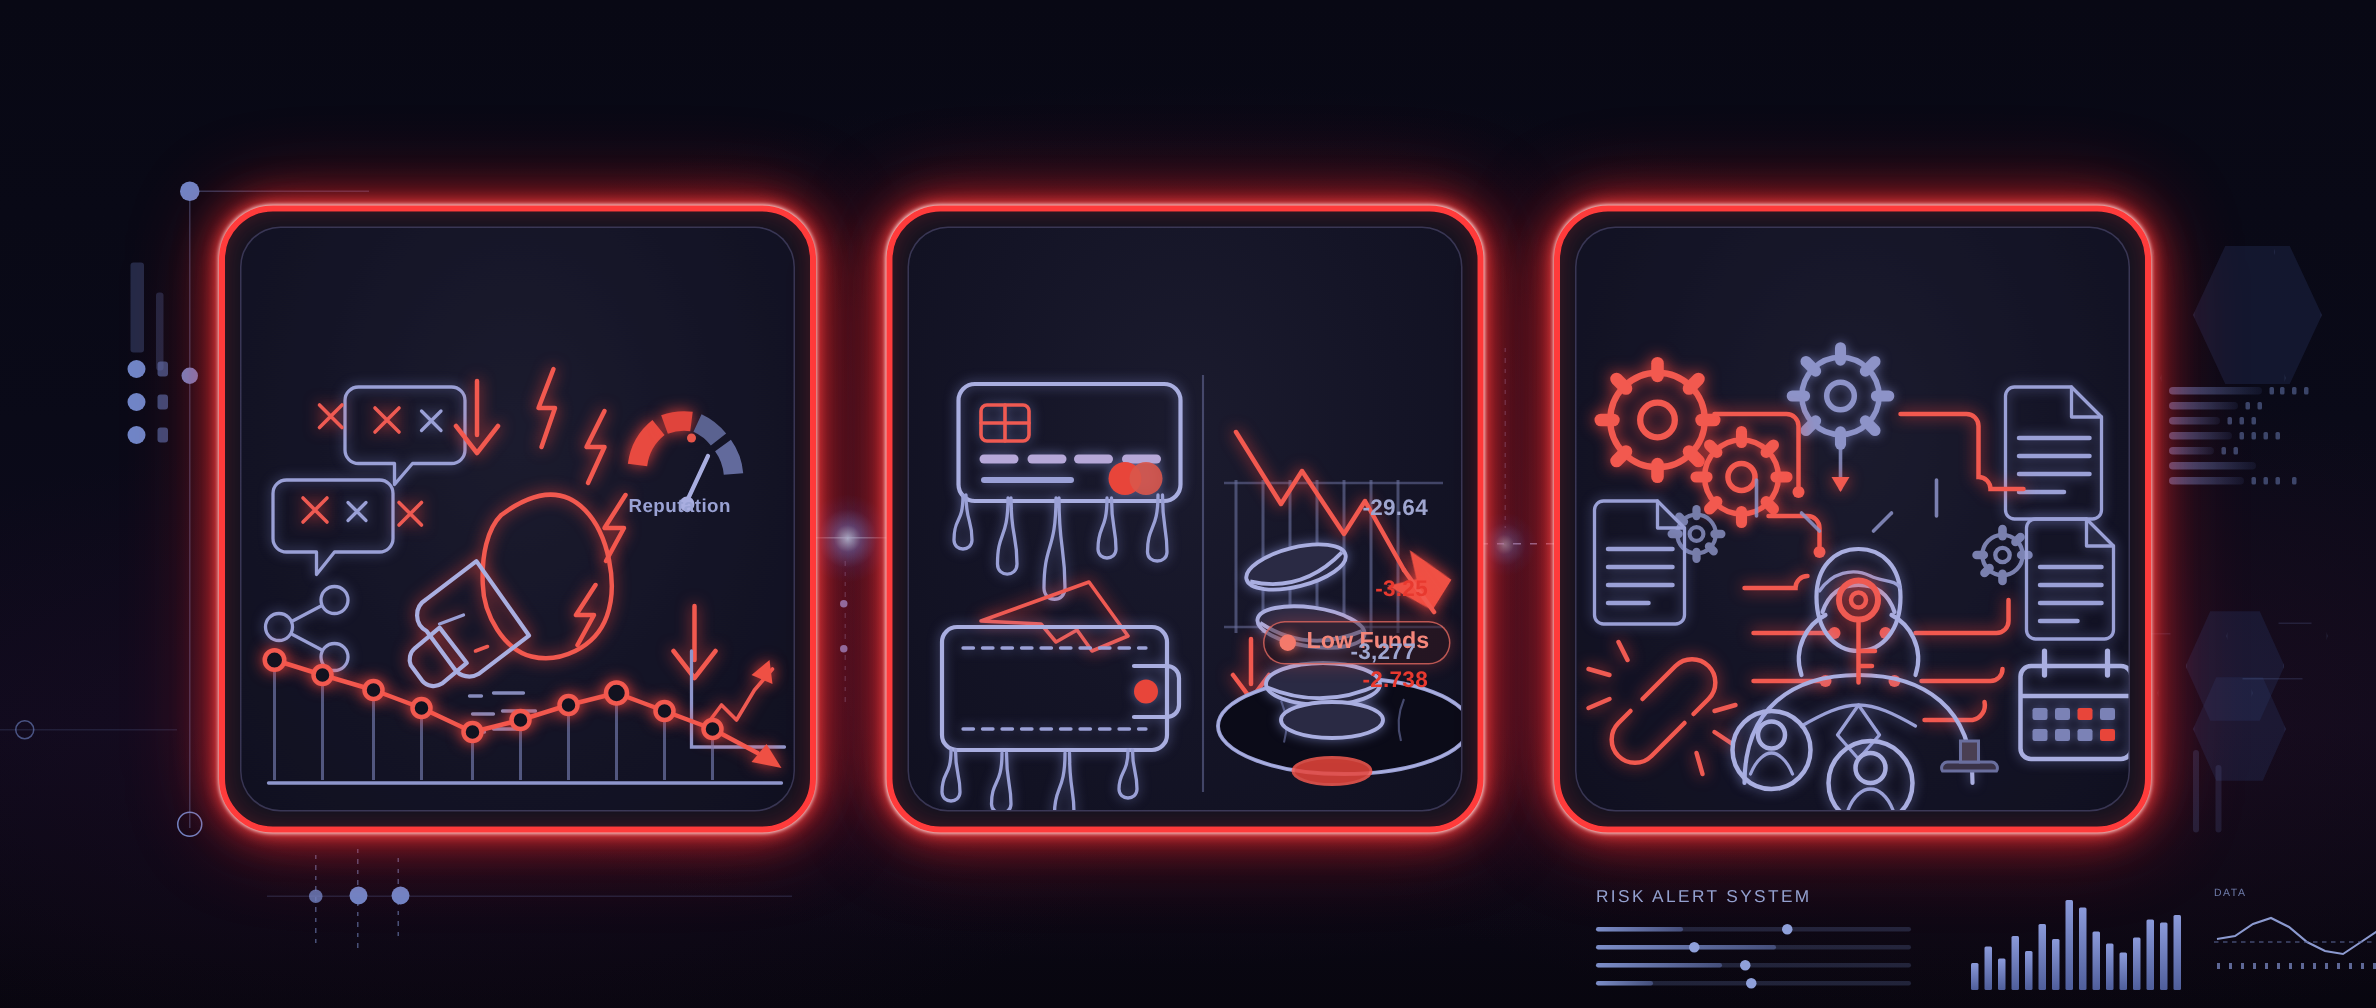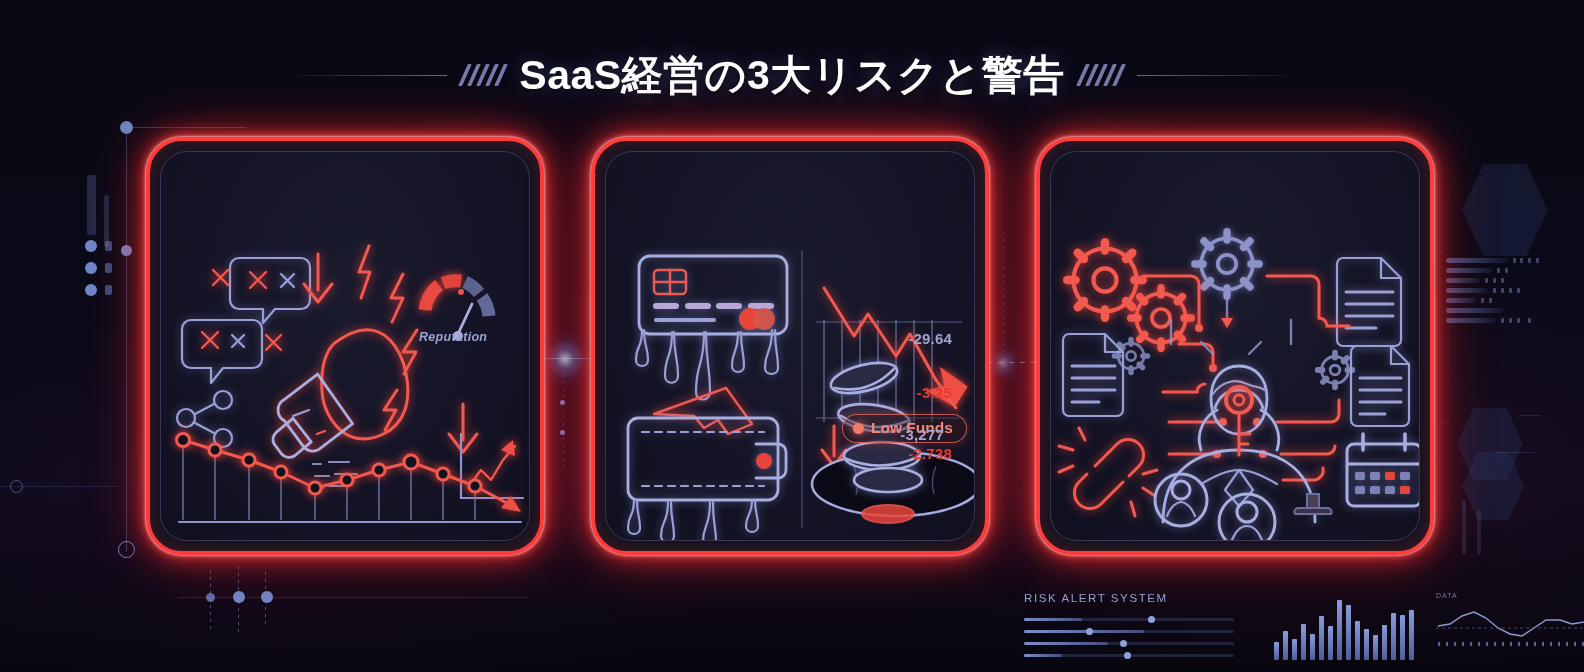--- a/index.html
+++ b/index.html
@@ -83,21 +83,21 @@
     padding:4px 13px 5px 10px; border:1.6px solid rgba(240,110,100,.75); border-radius:999px;
     background:rgba(60,26,34,.45); box-shadow:0 0 12px rgba(255,80,70,.30); }
   #low-funds .dot{ width:11px; height:11px; border-radius:50%; background:#f4796b;
     box-shadow:0 0 8px rgba(255,110,90,.9); }
   #low-funds span{ color:#f4867a; font-size:15.5px; font-weight:700; }
 
   .num{ position:absolute; text-align:right; font-size:15px; font-weight:700; letter-spacing:.2px; }
   .num.grey{ color:#9fa6d0; } .num.red{ color:#e8392f; }
 
   
-  #hud{ position:absolute; left:1024px; top:592px; width:420px; height:62px; }
+  #hud{ position:absolute; left:1064px; top:592px; width:420px; height:62px; }
   #hud-title{ color:#93a0cf; font-size:11.5px; letter-spacing:1.6px; font-weight:400; }
   .slider{ position:absolute; height:3px; border-radius:2px; background:rgba(120,140,205,.22); }
   .slider i{ position:absolute; left:0; top:0; height:3px; border-radius:2px;
     background:linear-gradient(90deg,rgba(140,160,225,.85),rgba(110,130,200,.45)); }
   .slider b{ position:absolute; top:-2px; width:7px; height:7px; border-radius:50%; background:#8fa0da; }
   .bar{ position:absolute; bottom:0; width:5px; border-radius:1px;
     background:linear-gradient(180deg,#8b9ada,#4f5e9b); }
   .mini-lbl{ position:absolute; color:#6d7aa8; font-size:7px; letter-spacing:1px; }
 </style>
 </head>
@@ -179,39 +179,20 @@
 
   <div class="flare" style="left:536px;top:330px;width:58px;height:58px;"></div>
   <div class="flarebar" style="left:500px;top:358px;width:130px;"></div>
   <div class="flare" style="left:982px;top:342px;width:42px;height:42px;opacity:.65;"></div>
   <div class="hdot" style="left:965px;top:362px;width:80px;"></div>
   <div class="vdot" style="left:1003px;top:232px;height:120px;opacity:.6;"></div>
   <div class="vdot" style="left:563px;top:374px;height:96px;opacity:.55;"></div>
   <div class="node" style="left:560px;top:400px;width:5px;height:5px;"></div>
   <div class="node" style="left:560px;top:430px;width:5px;height:5px;"></div>
 
-  <div id="title-row">
-    <div class="trule l"></div>
-    <div class="slashes">
-        <i></i>
-        <i></i>
-        <i></i>
-        <i></i>
-        <i></i>
-      </div>
-    <div id="title-text">SaaS経営の3大リスクと警告</div>
-    <div class="slashes">
-        <i></i>
-        <i></i>
-        <i></i>
-        <i></i>
-        <i></i>
-      </div>
-    <div class="trule r"></div>
-  </div>
 
   <div class="card" id="card1">
     <div class="inner">
       <div class="art">
         <svg width="378" height="330" viewBox="0 0 378 330">
 
           <g class="glowb">
             <path class="s-blue2" d="M78 36 h62 a9 9 0 0 1 9 9 v33 a9 9 0 0 1 -9 9 h-26 l-12 14 v-14 h-24 a9 9 0 0 1 -9 -9 v-33 a9 9 0 0 1 9 -9 z"></path>
           </g>
           <g class="glowr">
@@ -309,21 +290,21 @@
               <circle cx="154" cy="266" r="6" fill="#12121f" stroke="#f2594f" stroke-width="3"></circle>
               <circle cx="186" cy="258" r="6" fill="#12121f" stroke="#f2594f" stroke-width="3"></circle>
               <circle cx="218" cy="248" r="6" fill="#12121f" stroke="#f2594f" stroke-width="3"></circle>
               <circle cx="250" cy="240" r="7" fill="#12121f" stroke="#f2594f" stroke-width="3"></circle>
               <circle cx="282" cy="252" r="6" fill="#12121f" stroke="#f2594f" stroke-width="3"></circle>
               <circle cx="314" cy="264" r="6" fill="#12121f" stroke="#f2594f" stroke-width="3"></circle>
               <path class="f-red" d="M360 290 l-20 -4 l10 -12 z"></path>
             </g>
           </g>
         </svg>
-        <div class="chip-label" style="left:258px;top:108px;color:#9aa2d4;font-style:italic;">Reputation</div>
+        <div class="chip-label" style="left:258px;top:108px;color:#9aa2d4;">Reputation</div>
       </div>
     </div>
   </div>
 
   <div class="card" id="card2">
     <div class="inner">
       <div class="art">
         <svg width="378" height="330" viewBox="0 0 378 330">
 
           <g class="glowb">

